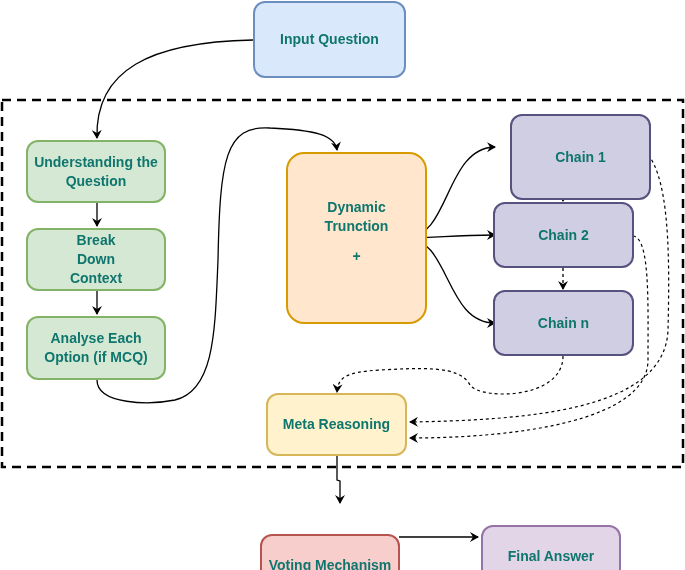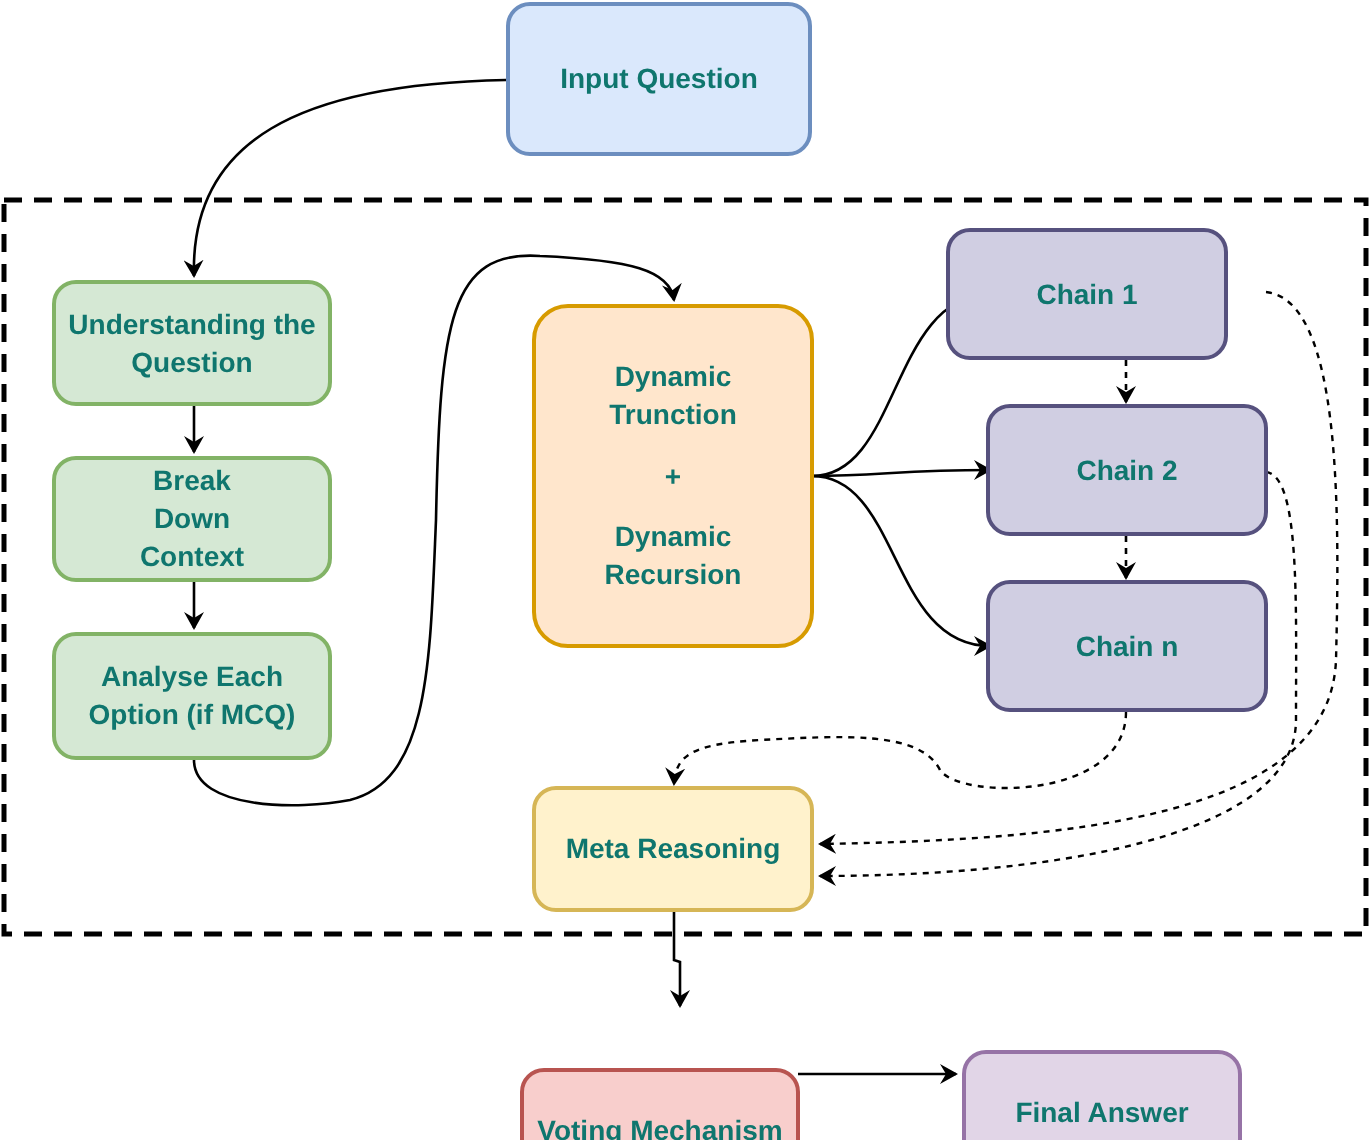--- a/index.html
+++ b/index.html
@@ -4,21 +4,21 @@
 <style>
   html, body { margin: 0; padding: 0; background: #ffffff; }
   body { width: 685px; height: 570px; position: relative; overflow: hidden;
          font-family: "Liberation Sans", sans-serif; }
   svg.wires { position: absolute; left: 0; top: 0; width: 685px; height: 570px; }
   .node { position: absolute; box-sizing: border-box; border-width: 2.5px; border-style: solid;
           border-radius: 12px; display: flex; align-items: center; justify-content: center;
           text-align: center; font-weight: bold; font-size: 14px; color: #0f766e; line-height: 1.35; }
   .blue   { background: #dae8fc; border-color: #6c8ebf; }
   .green  { background: #d5e8d4; border-color: #82b366; }
-  .orange { background: #ffe6cc; border-color: #d79b00; border-radius: 18px; }
+  .orange { background: #ffe6cc; border-color: #d79b00; border-radius: 18px; margin-left: 20px; }
   .purple { background: #d0cee2; border-color: #56517e; }
   .yellow { background: #fff2cc; border-color: #d6b656; }
   .red    { background: #f8cecc; border-color: #b85450; }
   .violet { background: #e1d5e7; border-color: #9673a6; margin-top: 20px; }
   .orange .inner { display: flex; flex-direction: column; gap: 0; }
   .plus { margin: 12px 0; }
 </style>
 </head>
 <body>
 
@@ -68,25 +68,24 @@
   <span style="padding:0 28px;">Break Down Context</span>
 </div>
 <div class="node green" style="left:26px;top:316px;width:140px;height:64px;">
   <span style="padding:0 6px;">Analyse Each Option (if MCQ)</span>
 </div>
 
 <div class="node orange" style="left:266px;top:152px;width:141px;height:172px;">
   <div class="inner">
     <span style="padding:0 25px;">Dynamic Trunction</span>
     <span class="plus">+</span>
-    <span style="padding:0 20px;">Dynamic Recursion</span>
   </div>
 </div>
 
-<div class="node purple" style="left:473px;top:114px;width:141px;height:66px;">
+<div class="node purple" style="left:510px;top:114px;width:141px;height:86px;">
   <span>Chain 1</span>
 </div>
 <div class="node purple" style="left:493px;top:202px;width:141px;height:66px;">
   <span>Chain 2</span>
 </div>
 <div class="node purple" style="left:493px;top:290px;width:141px;height:66px;">
   <span>Chain n</span>
 </div>
 
 <div class="node yellow" style="left:266px;top:393px;width:141px;height:63px;text-align:center;">

